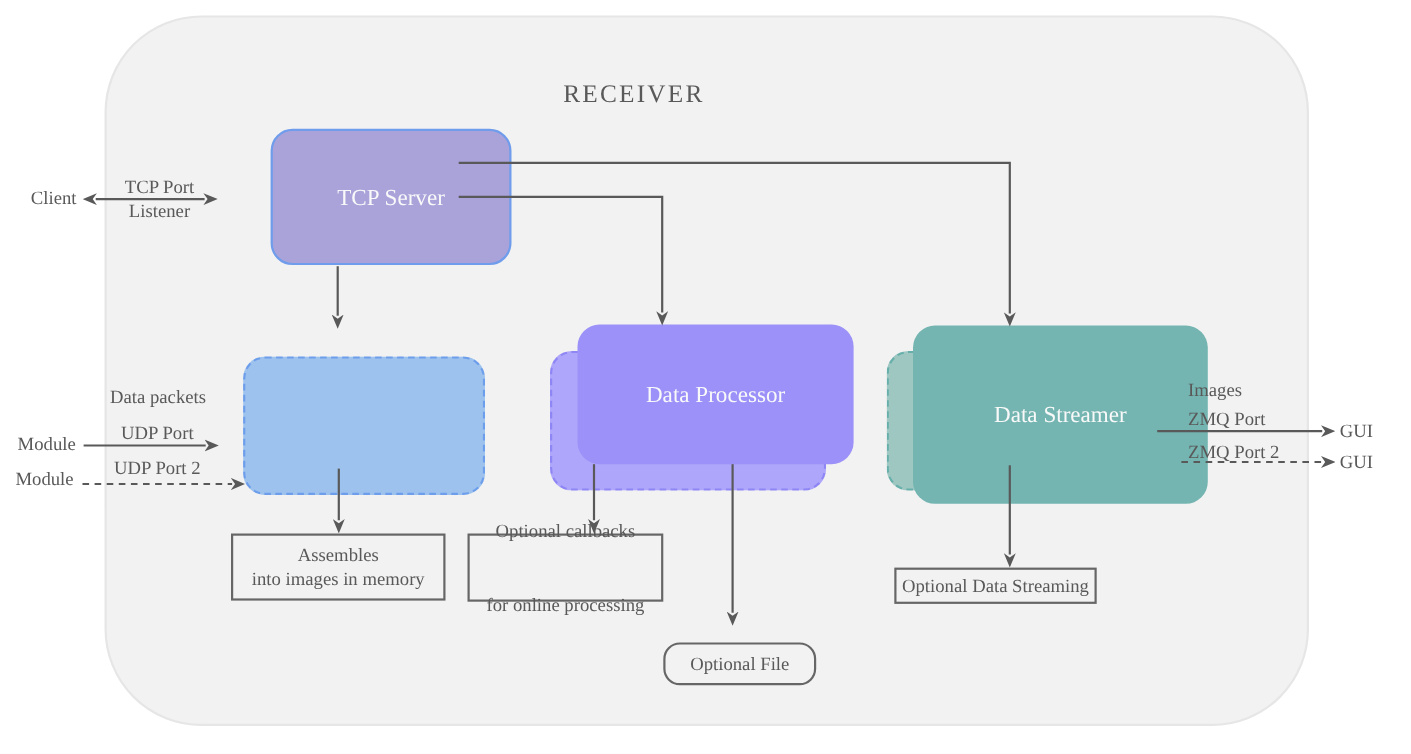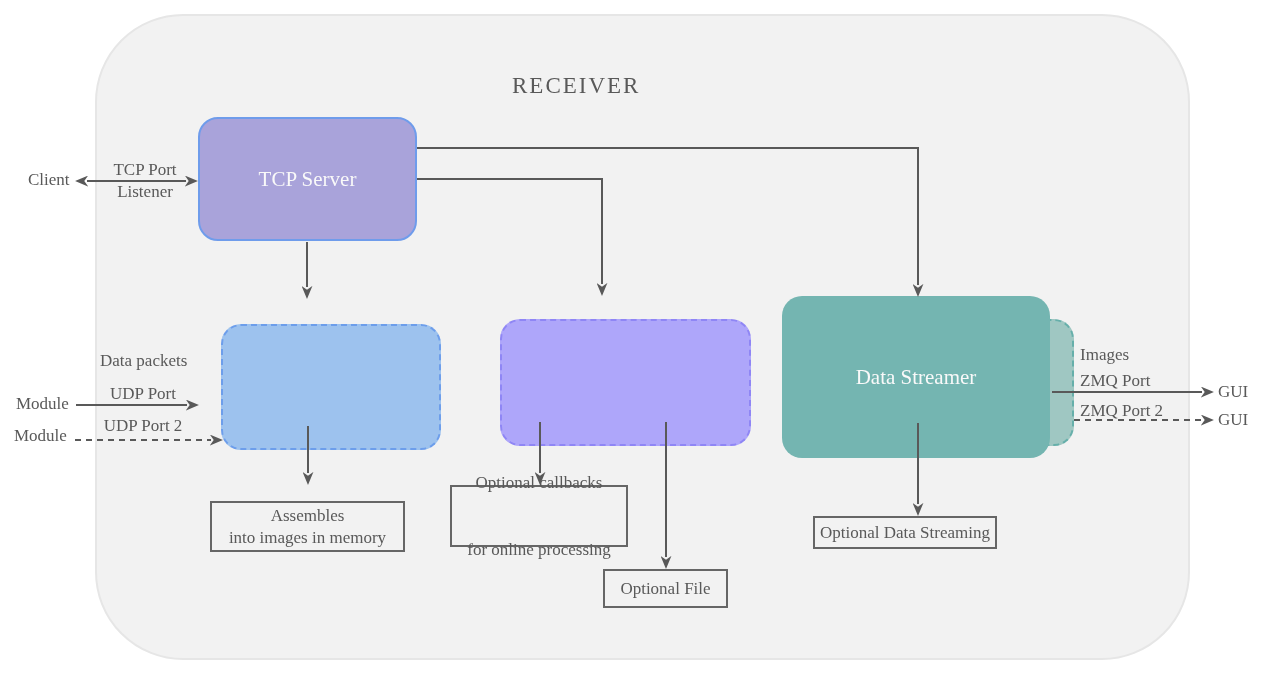--- a/index.html
+++ b/index.html
@@ -13,42 +13,42 @@
     background:var(--container-bg);border:2px solid var(--container-border);
     border-radius:88px;box-sizing:border-box;
   }
   #receiver-title{
     left:512px;top:73px;width:225px;text-align:left;
     font-size:23px;letter-spacing:2px;color:var(--label);
   }
   .node{
     border-radius:20px;box-sizing:border-box;
     display:flex;align-items:center;justify-content:center;
-    color:var(--node-text);font-size:21px;
+    color:var(--node-text);font-size:21px;margin-left:48px;
   }
   .shadow{border-radius:20px;box-sizing:border-box;border:2px dashed transparent;}
   #tcp-server{left:198px;top:117px;width:219px;height:124px;
     background:var(--tcp-fill);border:2px solid var(--tcp-border);}
   #listener-shadow{left:221px;top:324px;width:220px;height:126px;
     background:var(--listener-shadow);border-color:var(--listener-dash);}
   #listener{left:197px;top:300px;width:220px;height:126px;background:var(--listener-fill);}
   #processor-shadow{left:500px;top:319px;width:251px;height:127px;
     background:var(--processor-shadow);border-color:var(--processor-dash);}
   #processor{left:477px;top:295px;width:251px;height:127px;background:var(--processor-fill);}
   #streamer-shadow{left:806px;top:319px;width:268px;height:127px;
     background:var(--streamer-shadow);border-color:var(--streamer-dash);}
   #streamer{left:782px;top:296px;width:268px;height:162px;background:var(--streamer-fill);}
   .outbox{
     border:2px solid var(--outbox-border);box-sizing:border-box;
     display:flex;flex-direction:column;align-items:center;justify-content:center;
     color:var(--label);font-size:17px;line-height:22px;text-align:center;
   }
-  #assembles-box{left:210px;top:485px;width:195px;height:51px;margin-top:16px;}
-  #callbacks-box{left:450px;top:485px;width:178px;height:62px;gap:45px;}
-  #file-box{left:603px;top:569px;width:125px;height:39px;}
+  #assembles-box{left:210px;top:485px;width:195px;height:61px;}
+  #callbacks-box{left:425px;top:485px;width:178px;height:62px;gap:45px;}
+  #file-box{left:603px;top:584px;width:139px;height:39px;border-radius:15px;}
   #streaming-box{left:813px;top:516px;width:184px;height:33px;}
   .lbl{color:var(--label);font-size:17px;white-space:nowrap;}
   .ctr{text-align:center;}
   #connector-layer{left:0;top:0;width:1283px;height:685px;pointer-events:none;}
   .arrow{stroke:var(--arrow);stroke-width:2;fill:none;}
   .arrow.dashed{stroke-dasharray:6 5;}
   .arrowhead{fill:var(--arrow);}
 </style>
 </head>
 <body>
@@ -57,20 +57,23 @@
 
   <div id="receiver-panel" class="abs"></div>
   <div id="receiver-title" class="abs">RECEIVER</div>
 
   <div id="listener-shadow" class="abs shadow"></div>
   <div id="processor-shadow" class="abs shadow"></div>
   <div id="streamer-shadow" class="abs shadow"></div>
 
   <div id="tcp-server" class="abs node">
     <span>TCP Server</span>
+  </div>
+  <div id="processor" class="abs node">
+    <span>Data Processor</span>
   </div>
   <div id="streamer" class="abs node">
     <span>Data Streamer</span>
   </div>
 
   <div id="assembles-box" class="abs outbox">
     <div>Assembles</div>
     <div>into images in memory</div>
   </div>
   <div id="callbacks-box" class="abs outbox">

